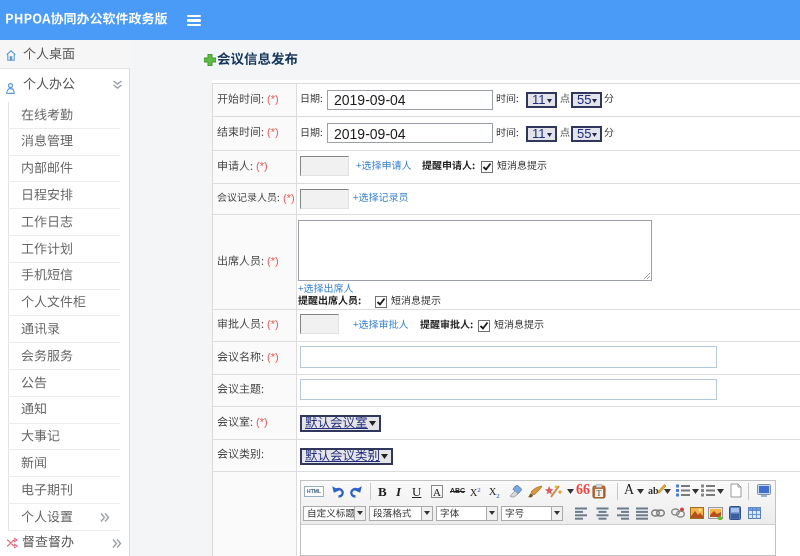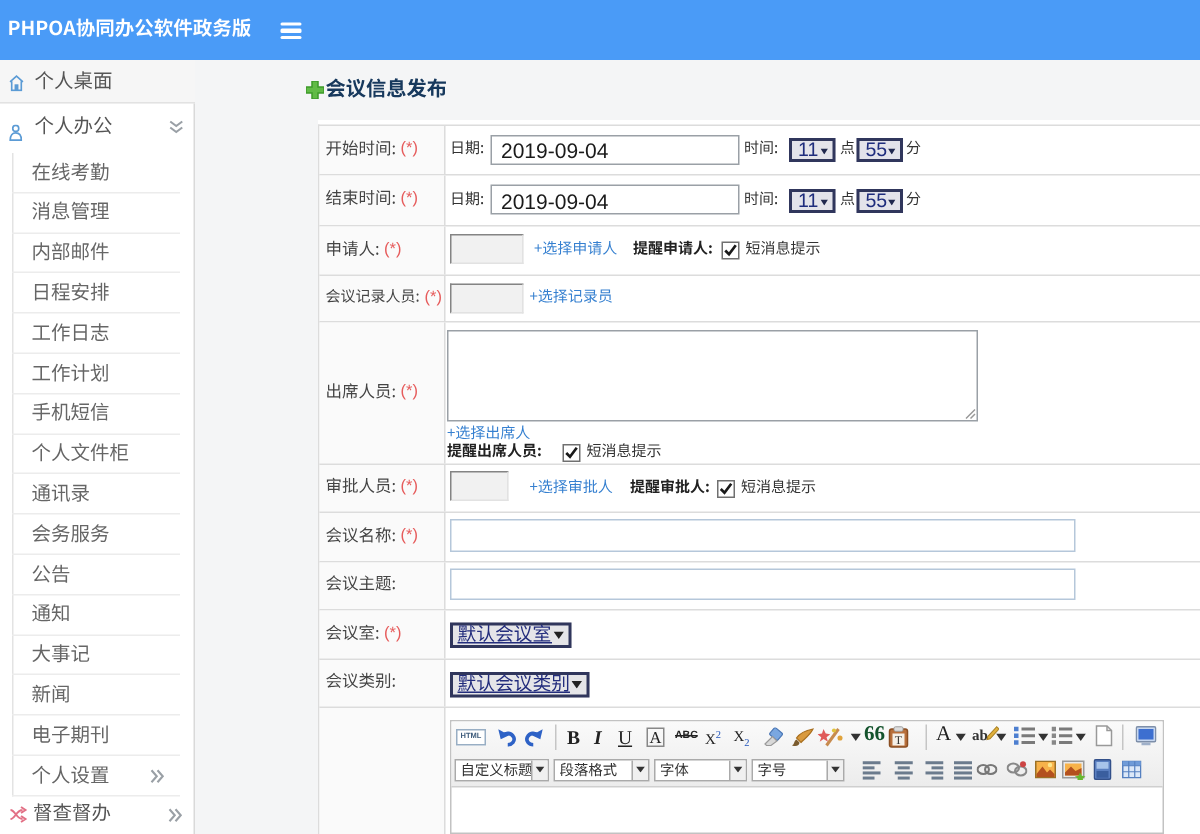--- a/index.html
+++ b/index.html
@@ -417,21 +417,21 @@
   </svg>
 <svg class="abs" style="left:545px;top:484px" width="19" height="15" viewBox="0 0 19 15">
     <path d="M14 2 L6 13" stroke="#c78b4e" stroke-width="2"></path>
     <path d="M4 2 L5.5 5 L8.5 5.5 L6 7.5 L7 10.5 L4 8.7 L1.5 10.5 L2.5 7.5 L0 5.5 L3 5 Z" fill="#e05a5a"></path>
     <circle cx="15" cy="8" r="1.7" fill="#e0a33c"></circle>
     <circle cx="11" cy="3" r="1.4" fill="#e0c23c"></circle>
   </svg>
 <svg class="abs" style="left:567px;top:489px" width="7" height="5" viewBox="0 0 7 5">
     <path d="M0 0 H7 L3.5 5 Z" fill="#333"></path>
   </svg>
-<div class="abs" style="left:576px;top:482px;font:bold 14px 'Liberation Serif';color:#14532d">66</div>
+<div class="abs" style="left:576px;top:482px;font:bold 14px 'Liberation Serif';color:#ef4444">66</div>
 <svg class="abs" style="left:592px;top:484px" width="14" height="15" viewBox="0 0 14 15">
     <rect x="1" y="2" width="12" height="12" rx="1.5" fill="#b8703c" stroke="#8a4e22"></rect>
     <rect x="4" y="0.5" width="6" height="3" rx="1" fill="#ddd" stroke="#999" stroke-width="0.6"></rect>
     <rect x="3" y="5" width="8" height="8" fill="#f5f0e8"></rect>
     <text x="7" y="12" font-size="8" font-family="Liberation Serif" text-anchor="middle" fill="#333">T</text>
   </svg>
 <div class="abs" style="left:617px;top:483px;width:1px;height:17px;background:#c5c5c5"></div>
 <div class="abs" style="left:624px;top:482px;font:14px 'Liberation Serif';color:#222">A</div>
 <svg class="abs" style="left:637px;top:489px" width="7" height="5" viewBox="0 0 7 5">
     <path d="M0 0 H7 L3.5 5 Z" fill="#333"></path>

